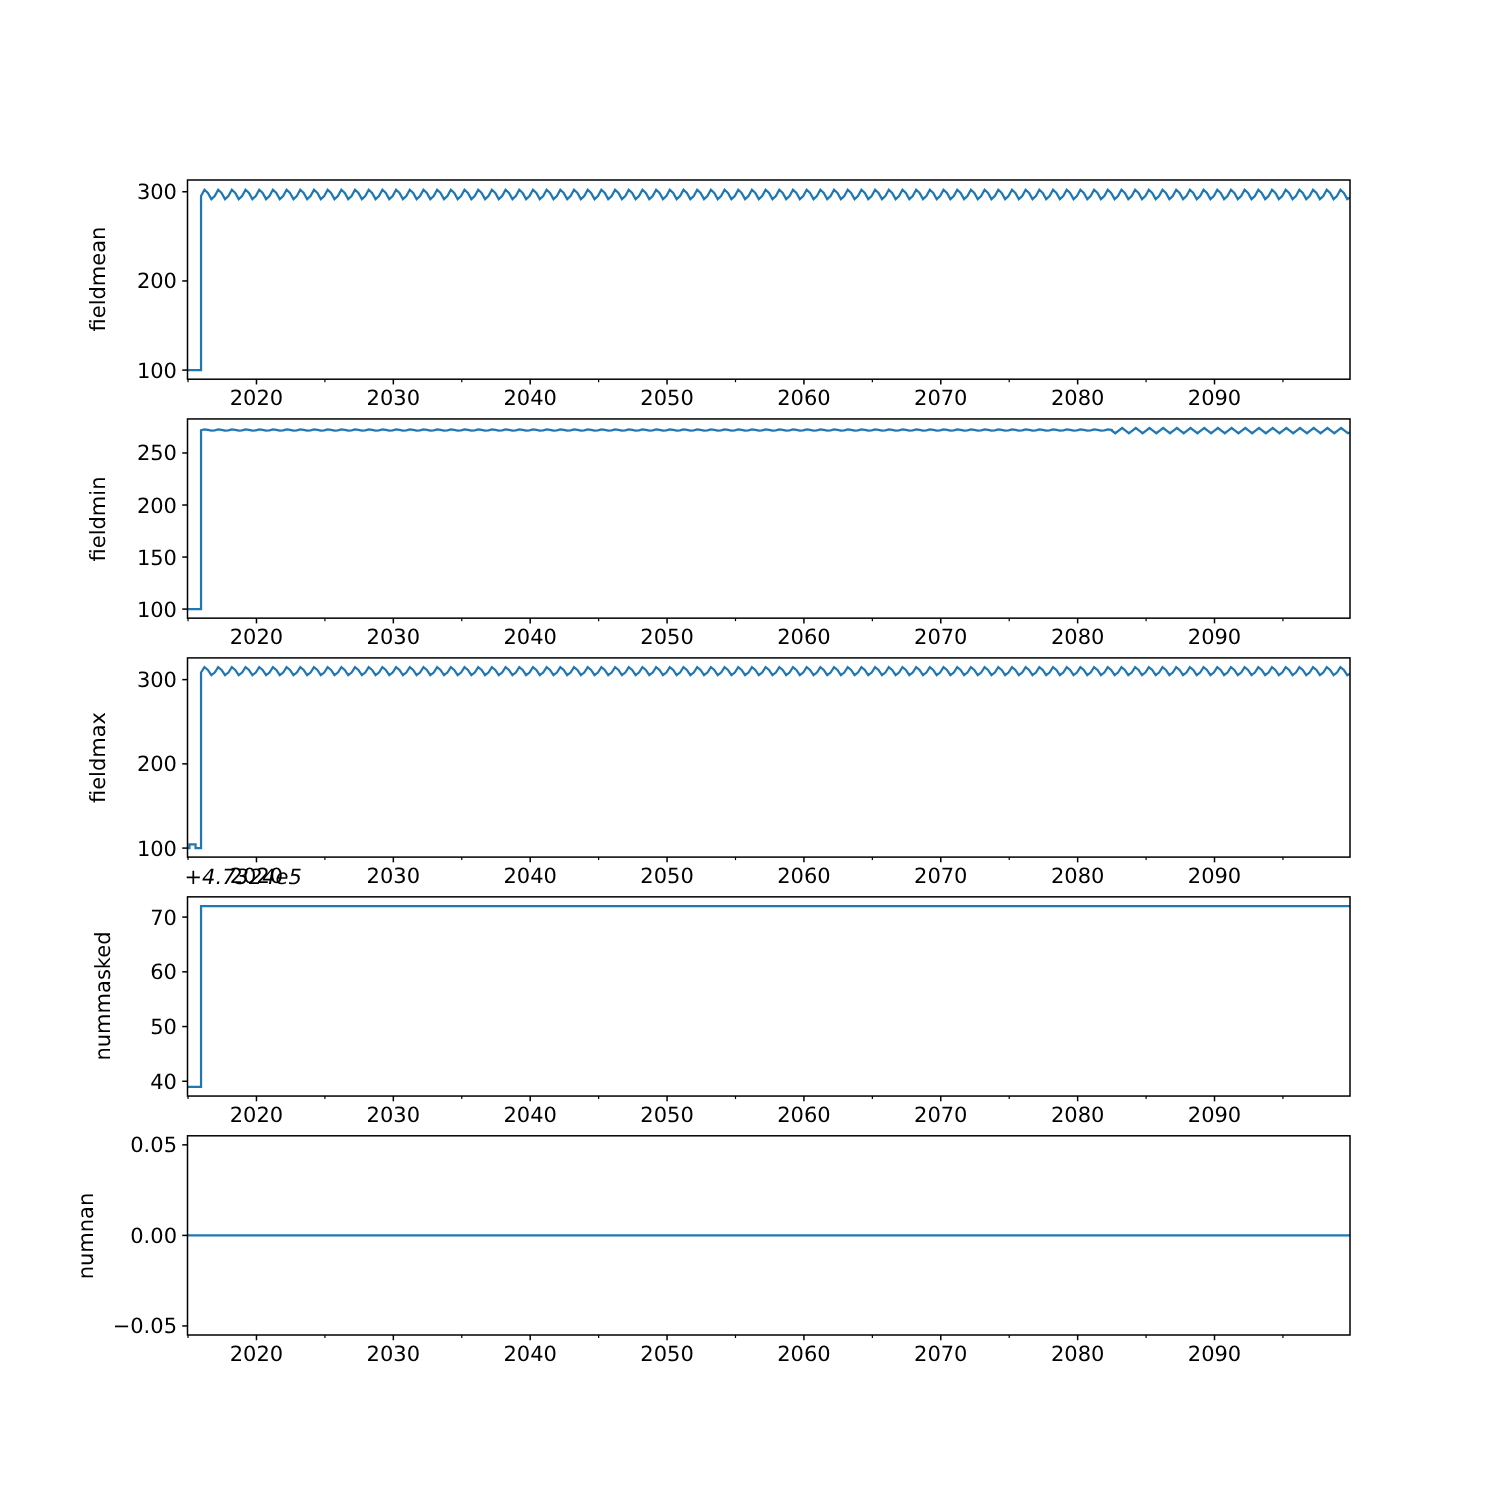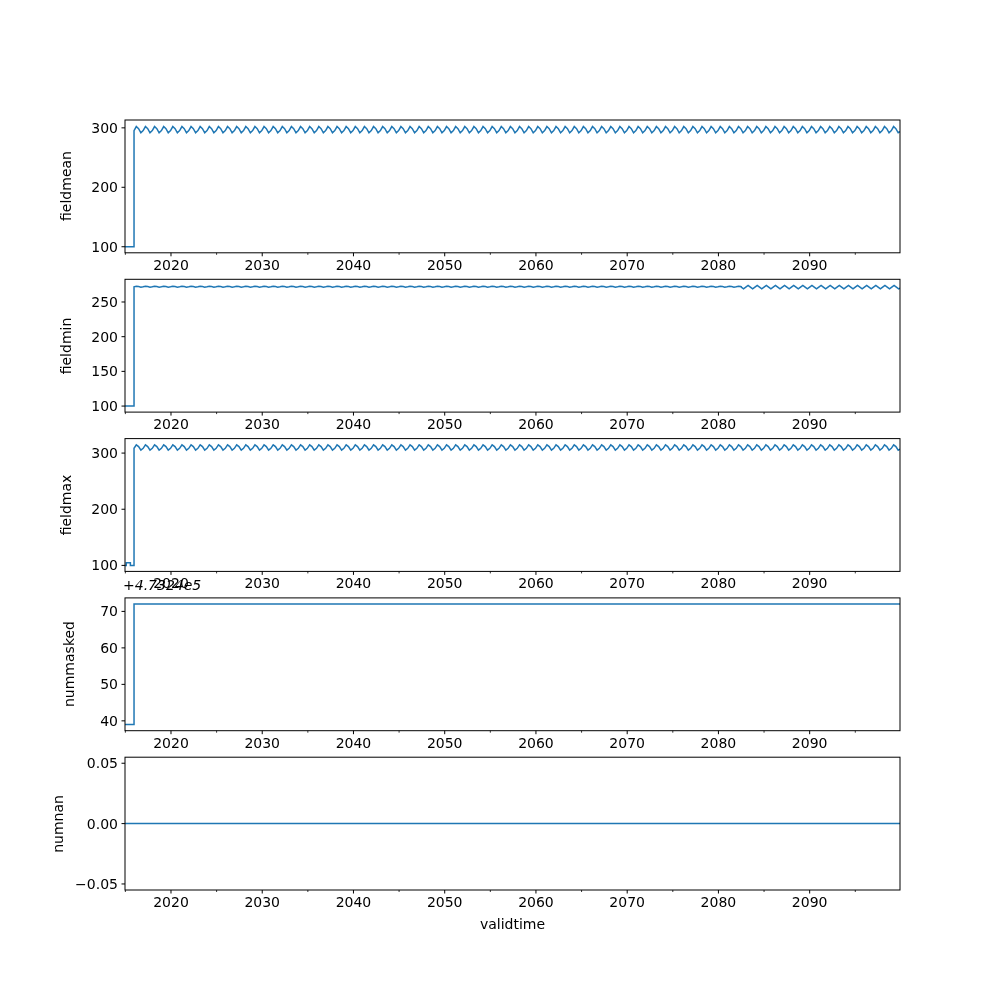--- a/index.html
+++ b/index.html
@@ -238,14 +238,13 @@
       <line x1="672.8102189781015" y1="890" x2="672.8102189781015" y2="892" stroke="#000000" stroke-width="0.8"></line>
       <line x1="764.0510948905103" y1="890" x2="764.0510948905103" y2="892" stroke="#000000" stroke-width="0.8"></line>
       <line x1="855.291970802919" y1="890" x2="855.291970802919" y2="892" stroke="#000000" stroke-width="0.8"></line>
     </svg>
   <div class="y-label" style="left:-4px; top:177px;">fieldmean</div>
   <div class="y-label" style="left:-4px; top:337px;">fieldmin</div>
   <div class="y-label" style="left:-4px; top:496px;">fieldmax</div>
   <div class="y-label" style="left:-1px; top:655px;">nummasked</div>
   <div class="y-label" style="left:-12px; top:815px;">numnan</div>
   <div class="offset-text">+4.7324e5</div>
-  <div class="x-label">validtime</div>
 </div>
 
 </body></html>

